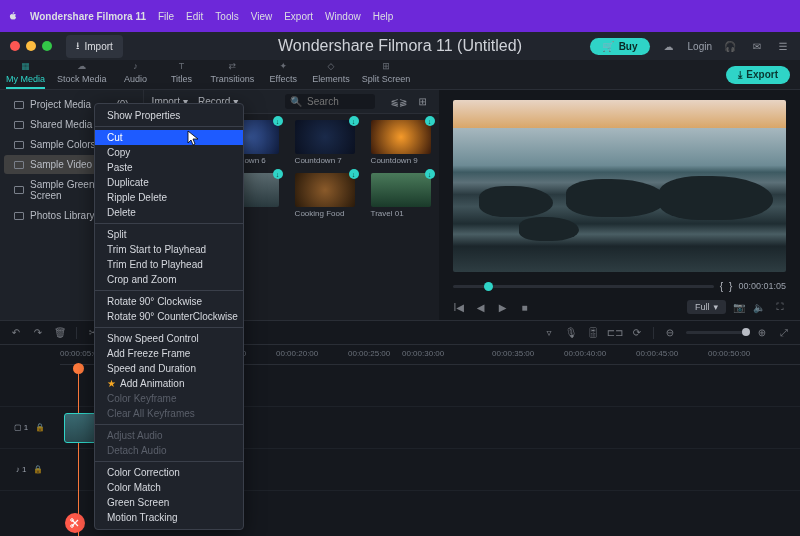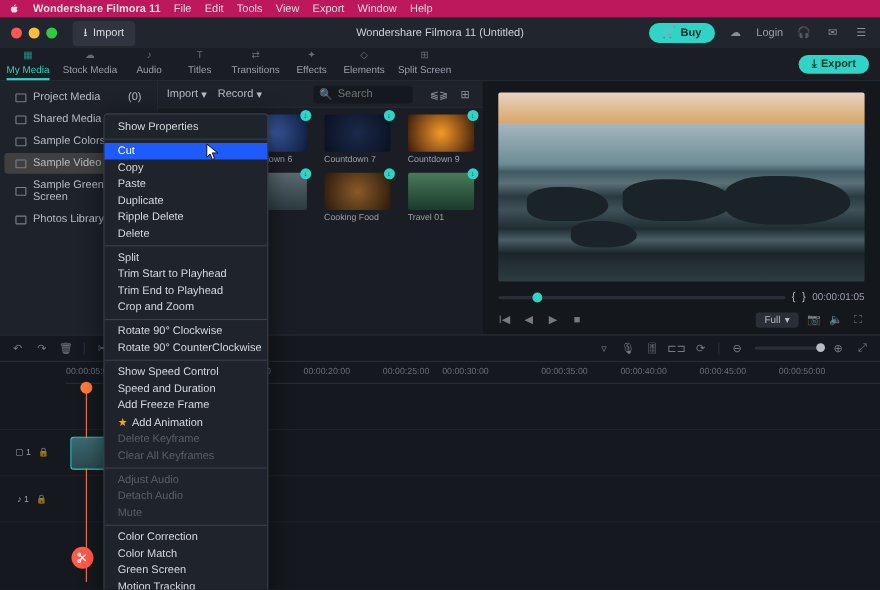--- a/index.html
+++ b/index.html
@@ -1,26 +1,26 @@
 <!DOCTYPE html>
 <html><head>
 <meta charset="utf-8">
 <style>
 * { margin:0; padding:0; box-sizing:border-box; font-family:-apple-system,BlinkMacSystemFont,"Segoe UI",sans-serif; }
 body { background:#1a1d23; color:#b8bcc4; font-size:10px; width:800px; height:536px; overflow:hidden; position:relative; }
-.menubar { background:#be185d; height:16px; display:flex; align-items:center; padding:0 8px; font-size:10px; color:#dcdee2; gap:12px; }
+.menubar { background:#6d28d9; height:32px; display:flex; align-items:center; padding:0 8px; font-size:10px; color:#dcdee2; gap:12px; }
 .menubar .apple { width:10px; height:10px; }
 .menubar .apptitle { font-weight:600; }
 .menubar span { cursor:default; }
 .winbar { height:28px; background:#21252d; display:flex; align-items:center; padding:0 10px; position:relative; }
 .traffic { display:flex; gap:6px; }
 .traffic div { width:10px; height:10px; border-radius:50%; }
 .tr-red{background:#fc5753;} .tr-yel{background:#fdbc40;} .tr-grn{background:#33c748;}
 .import-btn { margin-left:14px; background:#2f343e; border-radius:4px; padding:3px 10px; display:flex; align-items:center; gap:5px; font-size:10px; color:#dcdee2; }
-.wintitle { position:absolute; left:50%; transform:translateX(-50%); font-size:10px; color:#cfd2d8; }
+.wintitle { position:absolute; left:50%; transform:translateX(-50%); font-size:16px; color:#cfd2d8; }
 .rightwin { margin-left:auto; display:flex; align-items:center; gap:12px; }
 .buy-btn { background:#2fd4c7; color:#0a2724; border-radius:12px; padding:3px 12px; display:flex; align-items:center; gap:4px; font-size:10px; font-weight:600; }
 .ricon { width:14px; height:14px; opacity:.7; display:flex; align-items:center; justify-content:center; }
 .tabs { height:30px; background:#1a1d23; display:flex; align-items:flex-end; border-bottom:1px solid #2a2e36; }
 .tab { padding:5px 6px 5px; display:flex; flex-direction:column; align-items:center; gap:2px; font-size:9px; color:#9aa0ab; position:relative; min-width:46px; }
 .tab.active { color:#2fd4c7; }
 .tab.active::after { content:""; position:absolute; bottom:0; left:6px; right:6px; height:2px; background:#2fd4c7; }
 .export-btn { margin-left:auto; margin-right:10px; background:#2fd4c7; color:#083731; border-radius:11px; padding:3px 12px; display:flex; align-items:center; gap:4px; font-size:10px; font-weight:600; align-self:center; }
 .main { display:flex; height:230px; }
 .sidebar { width:155px; background:#1e2229; border-right:1px solid #2a2e36; padding-top:4px; }
@@ -386,29 +386,28 @@
     <div class="sepd"></div>
     <div class="mi">Split</div>
     <div class="mi">Trim Start to Playhead</div>
     <div class="mi">Trim End to Playhead</div>
     <div class="mi">Crop and Zoom</div>
     <div class="sepd"></div>
     <div class="mi">Rotate 90° Clockwise</div>
     <div class="mi">Rotate 90° CounterClockwise</div>
     <div class="sepd"></div>
     <div class="mi">Show Speed Control</div>
+    <div class="mi">Add Freeze Frame</div>
     <div class="mi">Speed and Duration</div>
-    <div class="mi">Add Freeze Frame</div>
     <div class="mi"><span class="star">★</span>Add Animation</div>
-    <div class="mi dis">Delete Keyframe</div>
+    <div class="mi dis">Color Keyframe</div>
     <div class="mi dis">Clear All Keyframes</div>
     <div class="sepd"></div>
     <div class="mi dis">Adjust Audio</div>
     <div class="mi dis">Detach Audio</div>
-    <div class="mi dis">Mute</div>
     <div class="sepd"></div>
     <div class="mi">Color Correction</div>
     <div class="mi">Color Match</div>
     <div class="mi">Green Screen</div>
     <div class="mi">Motion Tracking</div>
   </div>
 <svg class="cursor" width="14" height="18">
     <path d="M1 1 L1 13 L4 10 L6 15 L8 14 L6 9 L11 9 Z" fill="#fff" stroke="#000" stroke-width="0.8"></path>
   </svg>
 

